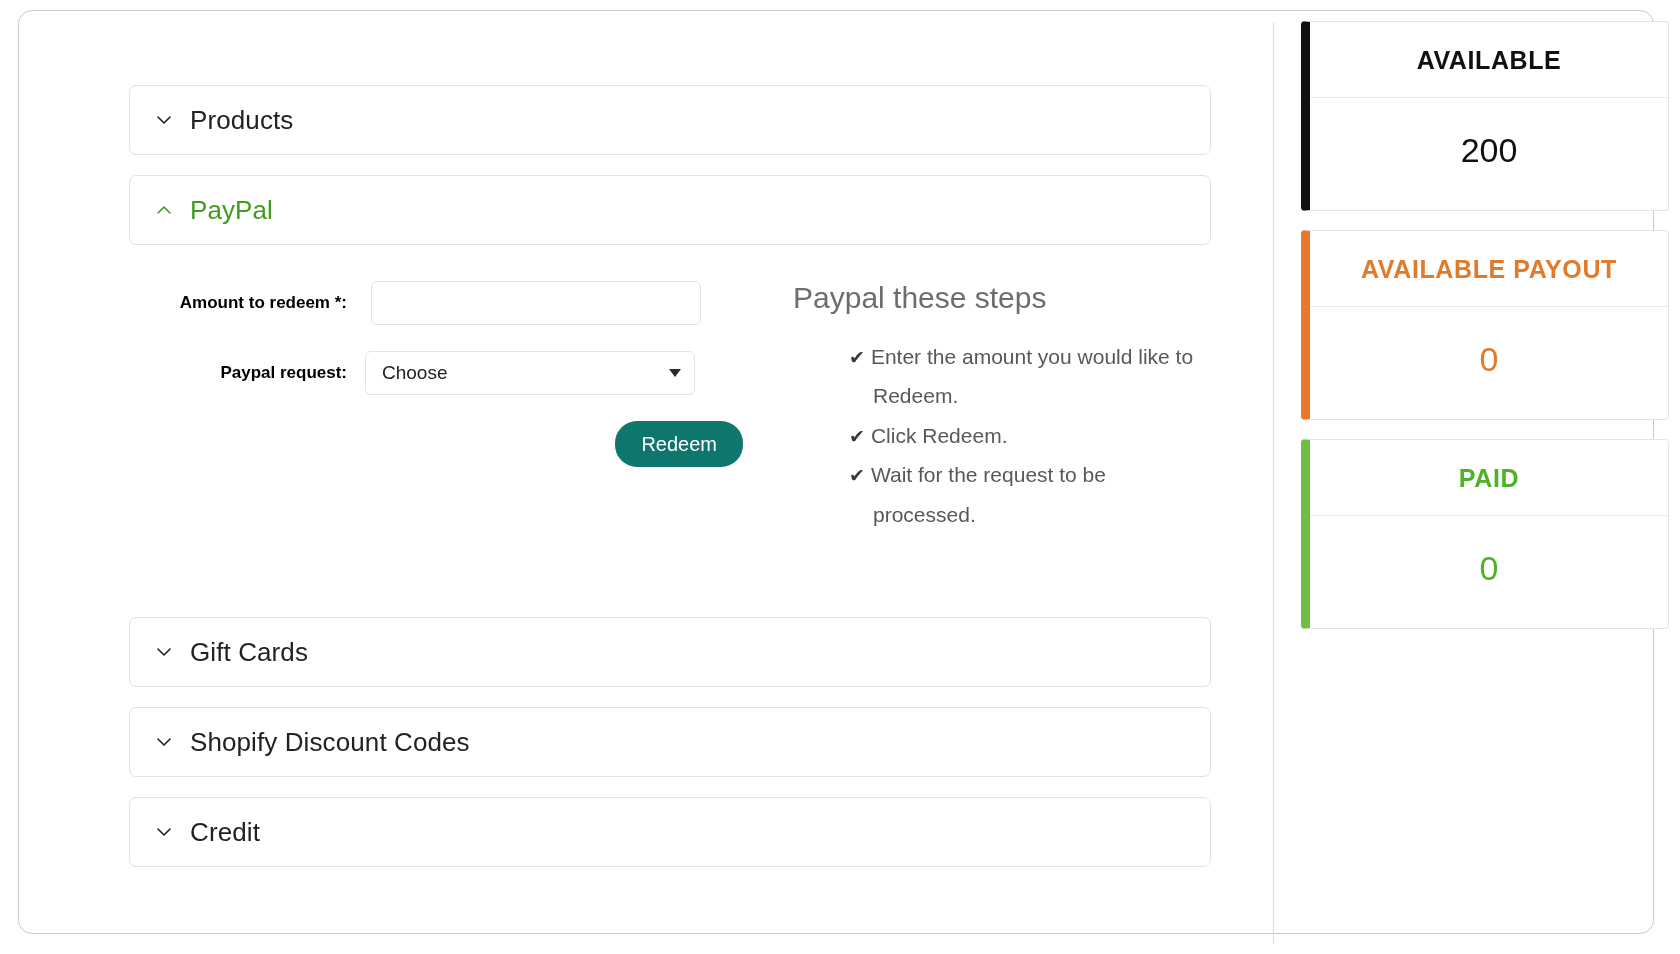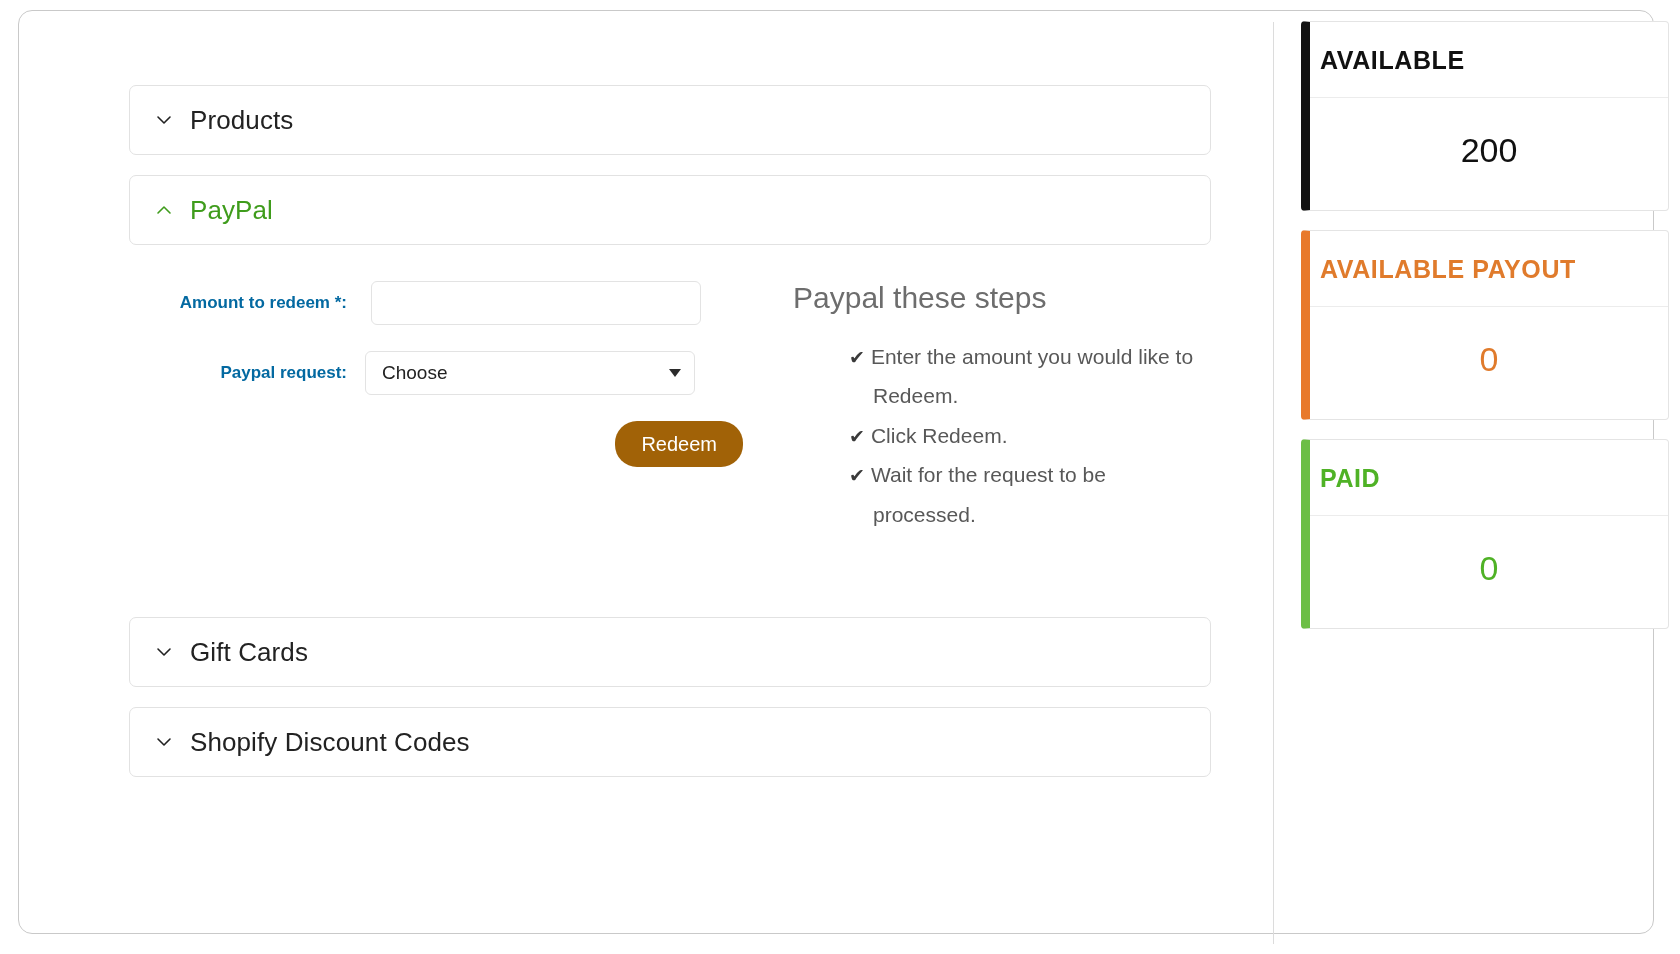--- a/index.html
+++ b/index.html
@@ -102,21 +102,21 @@
     align-items: center;
     margin-bottom: 26px;
   }
 
   .form-label {
     width: 278px;
     text-align: right;
     padding-right: 24px;
     font-size: 17px;
     font-weight: 700;
-    color: #0369a1;
+    color: #000000;
   }
 
   .text-input {
     width: 330px;
     height: 44px;
     border: 1px solid #e3e3e3;
     border-radius: 6px;
     background: #ffffff;
     padding: 0 12px;
     font-size: 17px;
@@ -156,21 +156,21 @@
     pointer-events: none;
   }
 
   .btn-row {
     display: flex;
     justify-content: flex-end;
     padding-right: 10px;
     margin-top: 26px;
   }
   .redeem-btn {
-    background: #a16207;
+    background: #0f766e;
     color: #ffffff;
     border: none;
     border-radius: 22px;
     height: 46px;
     padding: 0 26px;
     font-size: 20px;
     font-family: "Liberation Sans", sans-serif;
     cursor: pointer;
   }
 
@@ -212,21 +212,21 @@
   .stat-card {
     border: 1px solid #e4e4e4;
     border-left-width: 9px;
     border-left-style: solid;
     border-radius: 4px;
     background: #ffffff;
     margin-bottom: 19px;
     padding: 0;
   }
   .stat-head {
-    text-align: left;
+    text-align: center;
     font-size: 25px;
     font-weight: 700;
     letter-spacing: 0.6px;
     padding: 24px 10px 22px;
     border-bottom: 1px solid #ececec;
   }
   .stat-value {
     text-align: center;
     font-size: 34px;
     font-weight: 400;
@@ -312,20 +312,28 @@
 
       <div class="accordion-item">
         <span class="chev">
           <svg width="20" height="20" viewBox="0 0 20 20">
               <path d="M4 7 L10 13 L16 7" fill="none" stroke="#222" stroke-width="1.6" stroke-linecap="round" stroke-linejoin="round"></path>
             </svg>
         </span>
         <span class="acc-label">Shopify Discount Codes</span>
       </div>
 
+      <div class="accordion-item">
+        <span class="chev">
+          <svg width="20" height="20" viewBox="0 0 20 20">
+              <path d="M4 7 L10 13 L16 7" fill="none" stroke="#222" stroke-width="1.6" stroke-linecap="round" stroke-linejoin="round"></path>
+            </svg>
+        </span>
+        <span class="acc-label">Credit</span>
+      </div>
 
     </div>
 
     <div class="right-col">
 
       <div class="stat-card" id="card-0" style="border-left-color: rgb(17, 17, 17);">
         <div class="stat-head" style="color: rgb(17, 17, 17);">AVAILABLE</div>
         <div class="stat-value" style="color: rgb(17, 17, 17);">200</div>
       </div>
 

